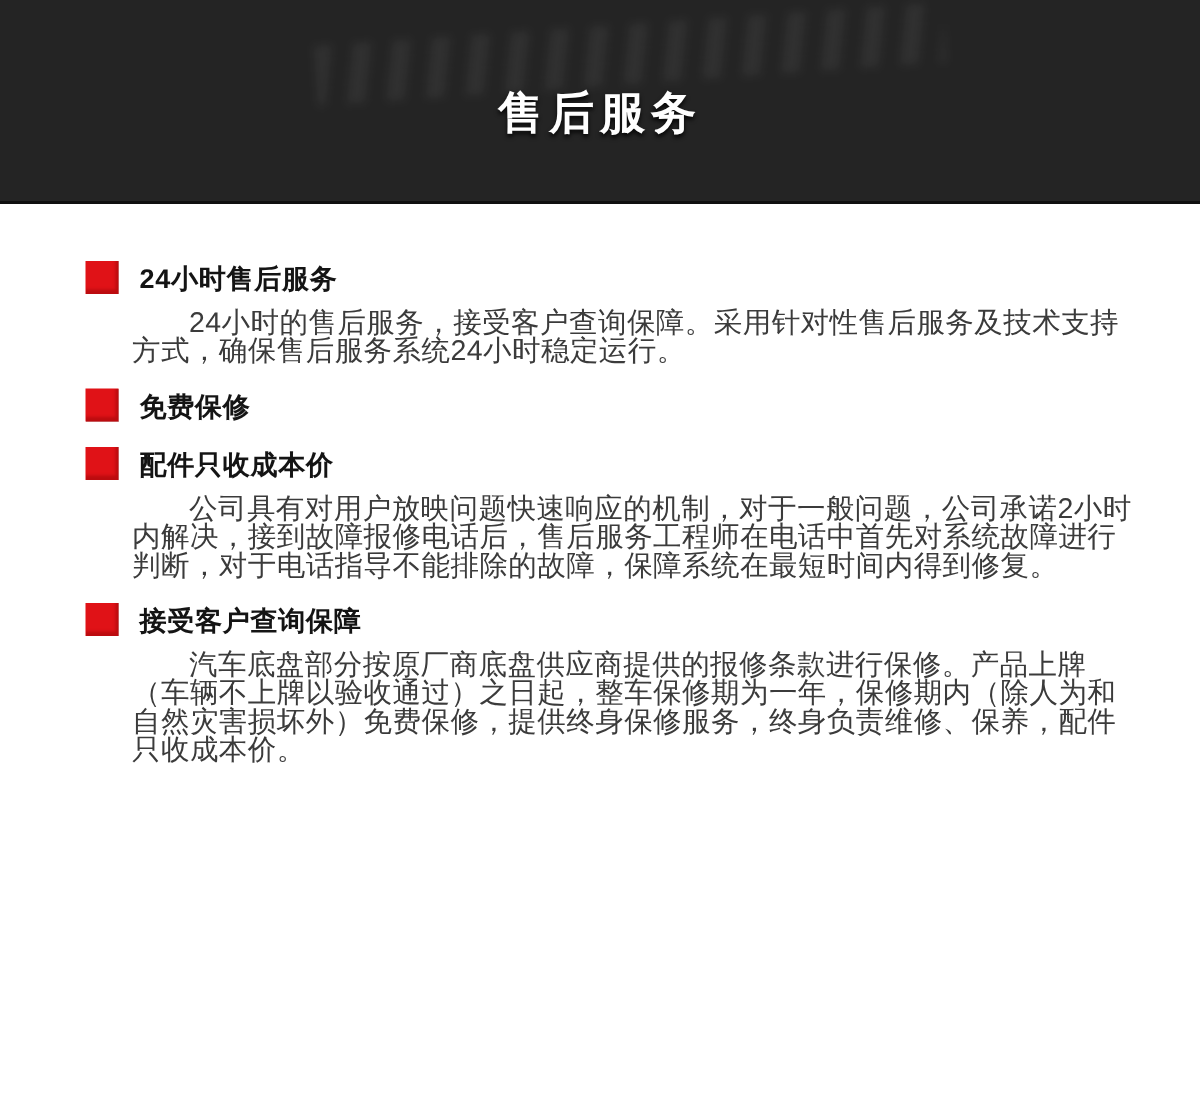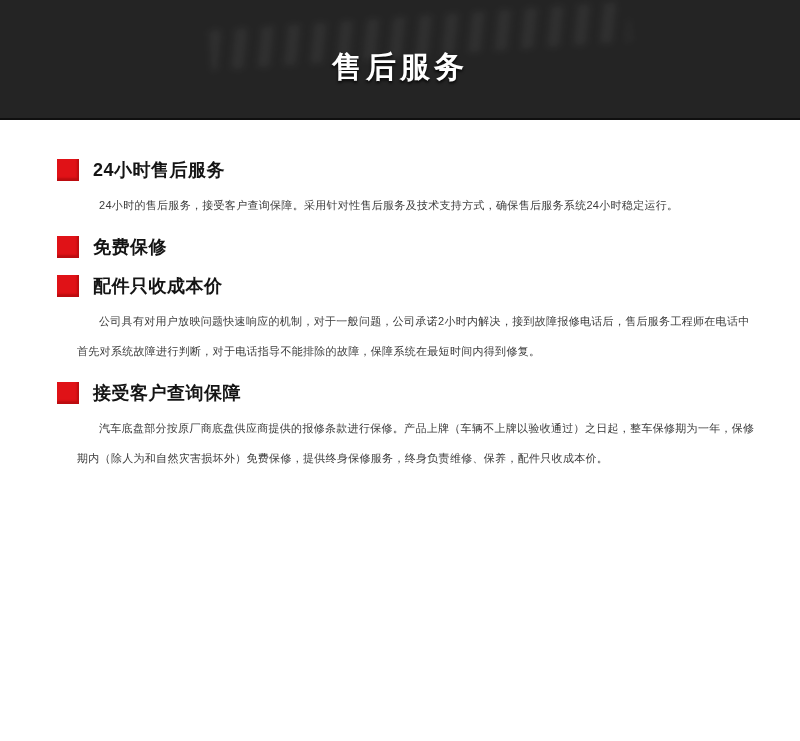--- a/index.html
+++ b/index.html
@@ -13,21 +13,21 @@
   .page{
     width:800px;
     min-height:741px;
     margin:0 auto;
     background:#ffffff;
     font-family:"Liberation Sans","DejaVu Sans",sans-serif;
     overflow:hidden;
   }
   .banner{
     position:relative;
-    height:120px;
+    height:136px;
     background:var(--banner-bg);
     border-bottom:2px solid #0f0f0f;
     display:flex;
     align-items:center;
     justify-content:center;
     padding-top:16px;
   }
   .watermark{
     position:absolute;
     top:16px;
@@ -51,42 +51,41 @@
     text-shadow:0 2px 3px rgba(0,0,0,0.85);
   }
   .content{
     padding:38px 45px 30px 57px;
   }
   .section{
     margin:0 0 15px 0;
   }
   .heading-row{
     display:flex;
-    align-items:center;
     gap:14px;
     margin:0 0 8px 0;
   }
   .bullet{
     width:22px;
     height:22px;
     flex:0 0 auto;
     background:var(--red);
     box-shadow:inset -2px -3px 2px rgba(120,0,0,0.35);
   }
   .section-heading{
     margin:0;
     font-size:18px;
     font-weight:bold;
     color:var(--heading-color);
     letter-spacing:0.5px;
   }
   .section p{
-    margin:0 0 4px 20px;
-    font-size:11px;
-    line-height:30px;
+    margin:0 0 4px 31px;
+    font-size:19px;
+    line-height:19px;
     color:var(--body-color);
     text-indent:2em;
     letter-spacing:0.3px;
   }
 </style>
 </head>
 <body>
 
 <div class="page">
   <header class="banner">

